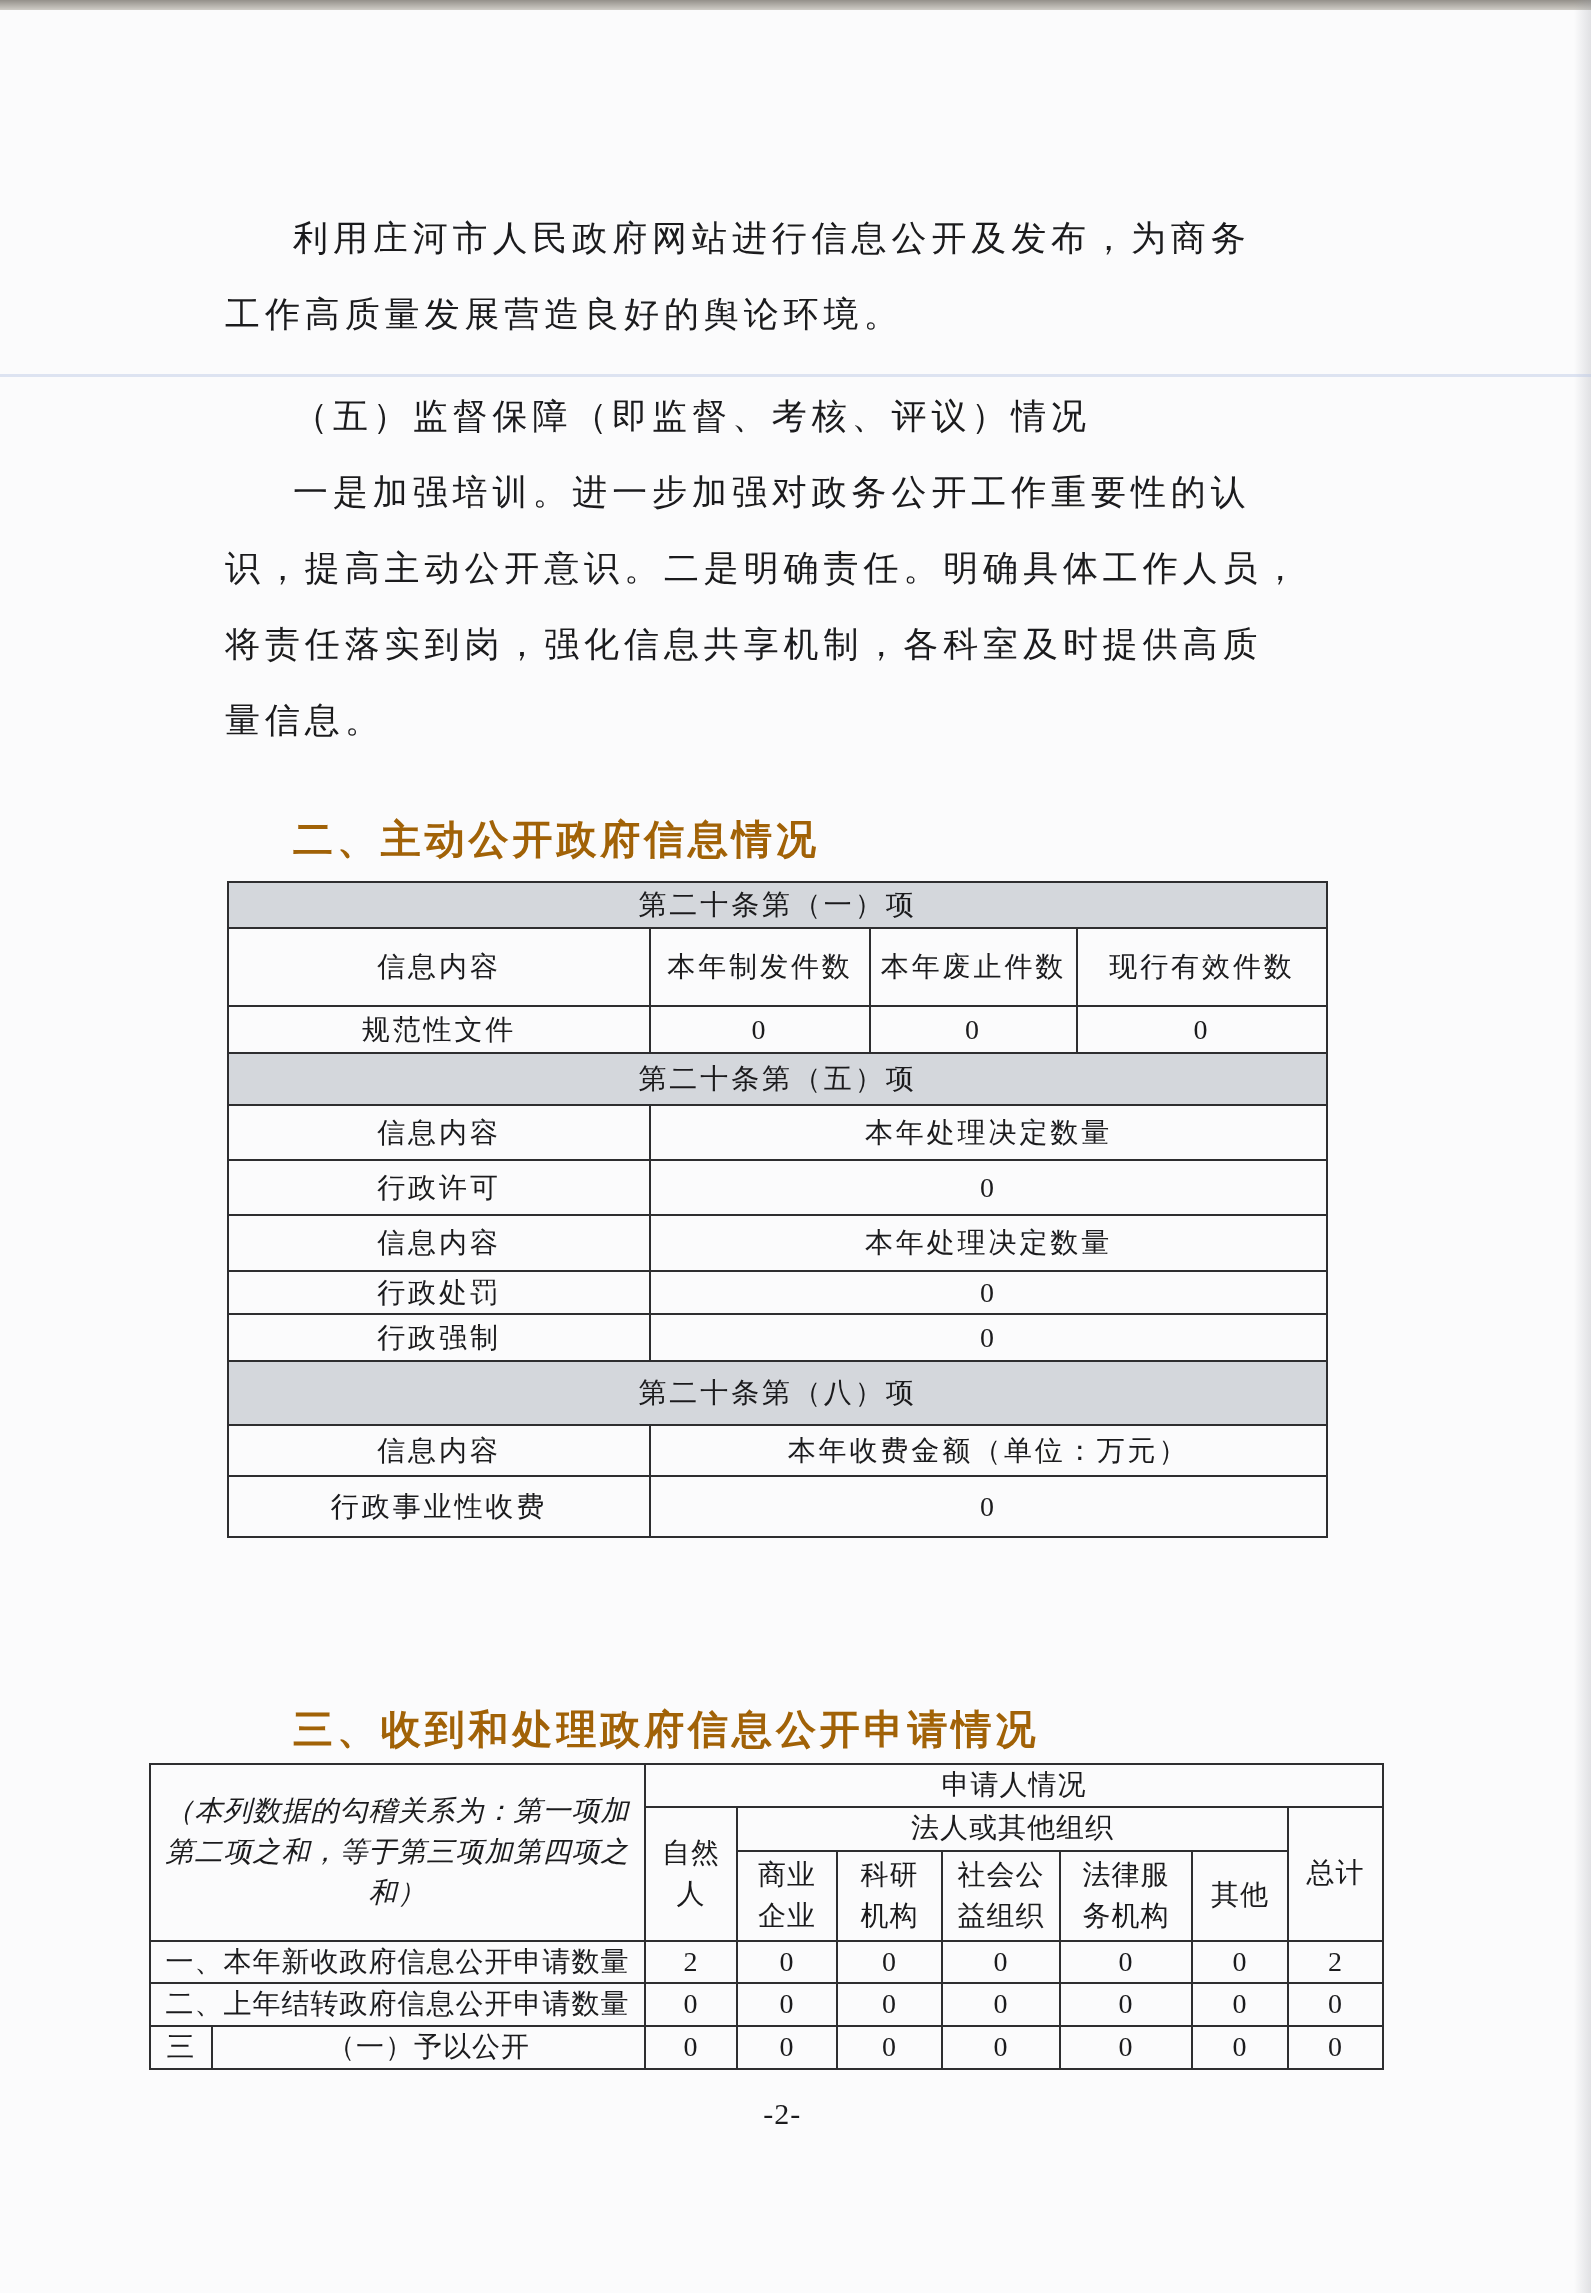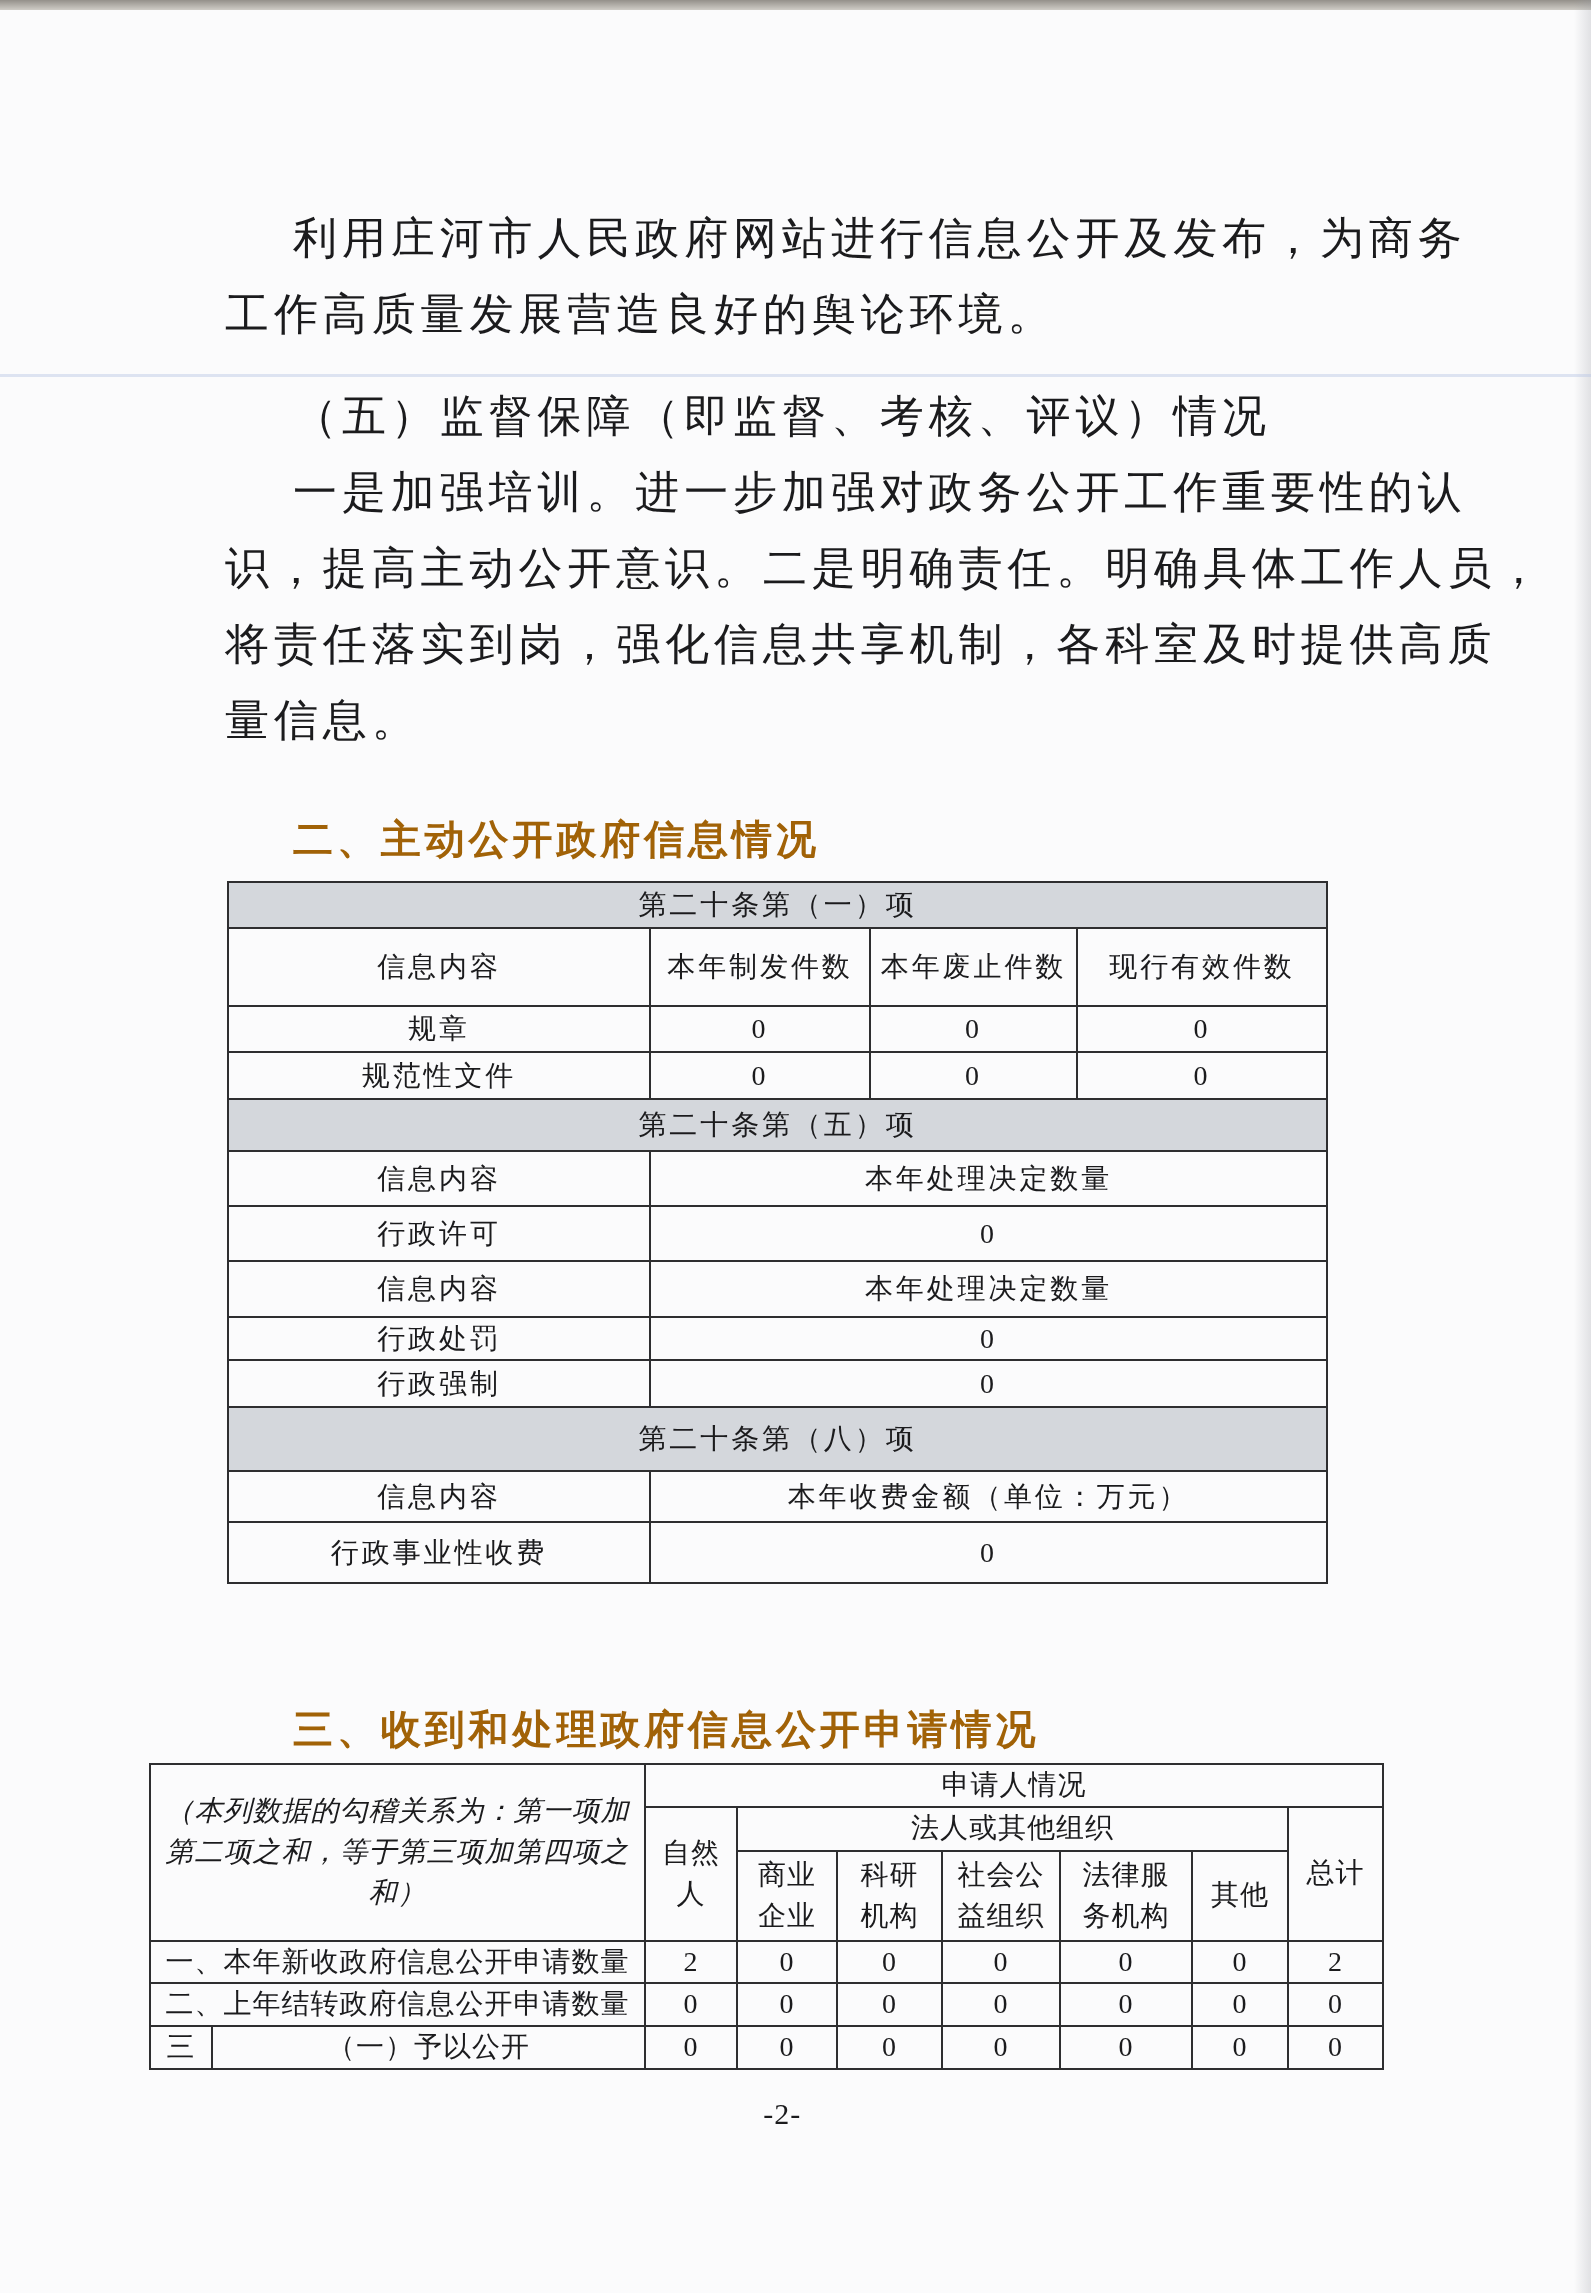--- a/index.html
+++ b/index.html
@@ -11,21 +11,21 @@
   }
   
   .scan-top-edge{position:absolute;left:0;top:0;width:1592px;height:9.8px;
     background:linear-gradient(to bottom,#94908a,#cfccc6);}
   .scan-right-edge{position:absolute;right:0;top:0;width:17.6px;height:2294px;
     background:linear-gradient(to left,rgba(150,152,160,0.28),rgba(150,152,160,0));}
   .scan-streak{position:absolute;left:0;top:374px;width:1592px;height:2.9px;
     background:rgba(185,198,228,0.45);}
 
   .bodyline{position:absolute;white-space:nowrap;
-    font-size:44px;letter-spacing:4.9px;line-height:47px;}
+    font-size:35px;letter-spacing:4.9px;line-height:47px;}
   .heading{position:absolute;white-space:nowrap;
     font-family:"Liberation Sans","DejaVu Sans",sans-serif;
     font-weight:bold;font-size:40px;letter-spacing:3.9px;color:#a16207;}
 
   table.sheet{position:absolute;border-collapse:collapse;table-layout:fixed;
     border:2.9px solid #2e2e30;}
   table.sheet td{border:2px solid #2e2e30;padding:0;vertical-align:middle;
     font-size:28px;letter-spacing:2.9px;text-align:center;overflow:hidden;}
   td.band{background:#d4d7dc;}
   td.label{text-align:left;padding-left:17.6px;}
@@ -63,26 +63,20 @@
     </colgroup>
   <tbody>
       <tr style="height:46px">
     <td class="band" colspan="4">第二十条第（一）项</td>
   </tr>
   <tr style="height:78px">
     <td>信息内容</td>
     <td>本年制发件数</td>
     <td>本年废止件数</td>
     <td>现行有效件数</td>
-  </tr>
-  <tr style="height:46px">
-    <td class="label">规章</td>
-    <td class="num">0</td>
-    <td class="num">0</td>
-    <td class="num">0</td>
   </tr>
   <tr style="height:47px">
     <td class="label">规范性文件</td>
     <td class="num">0</td>
     <td class="num">0</td>
     <td class="num">0</td>
   </tr>
   <tr style="height:52px">
     <td class="band" colspan="4">第二十条第（五）项</td>
   </tr>

